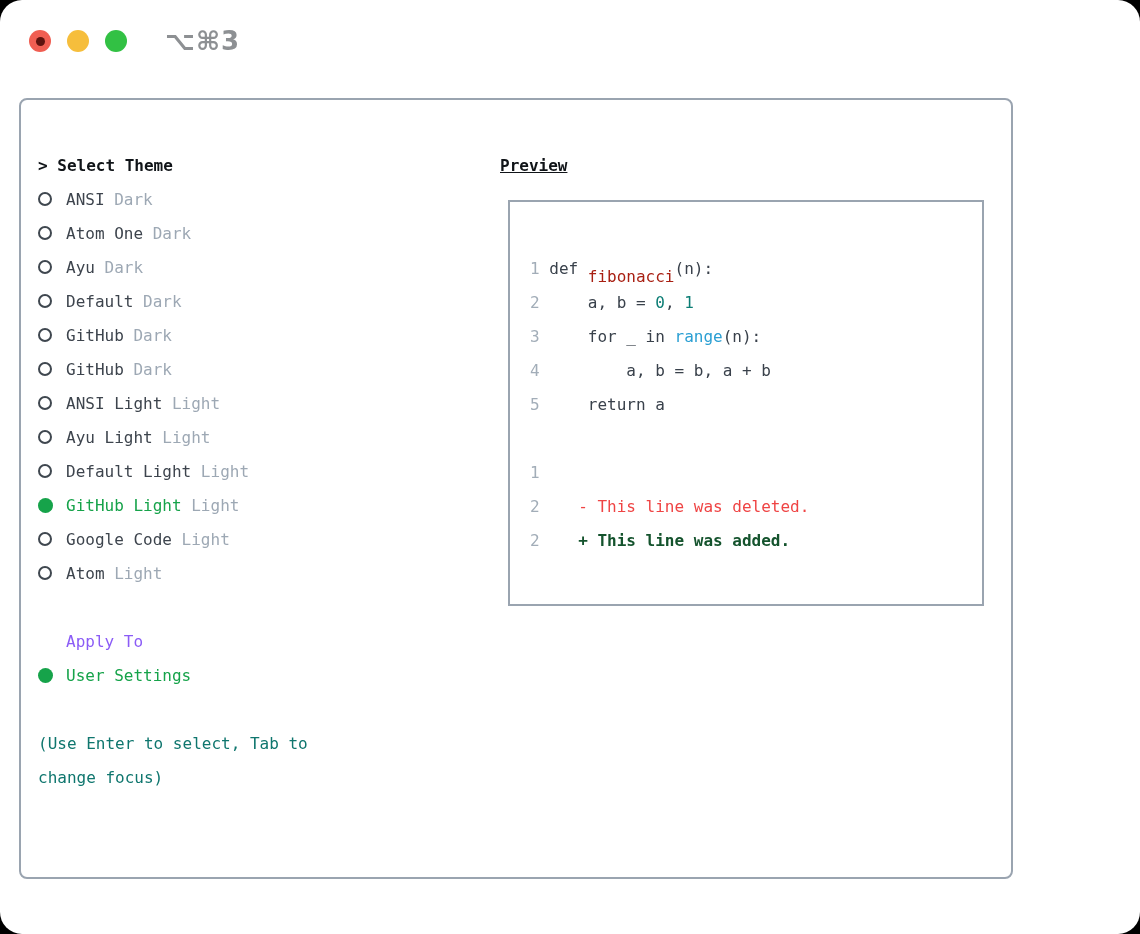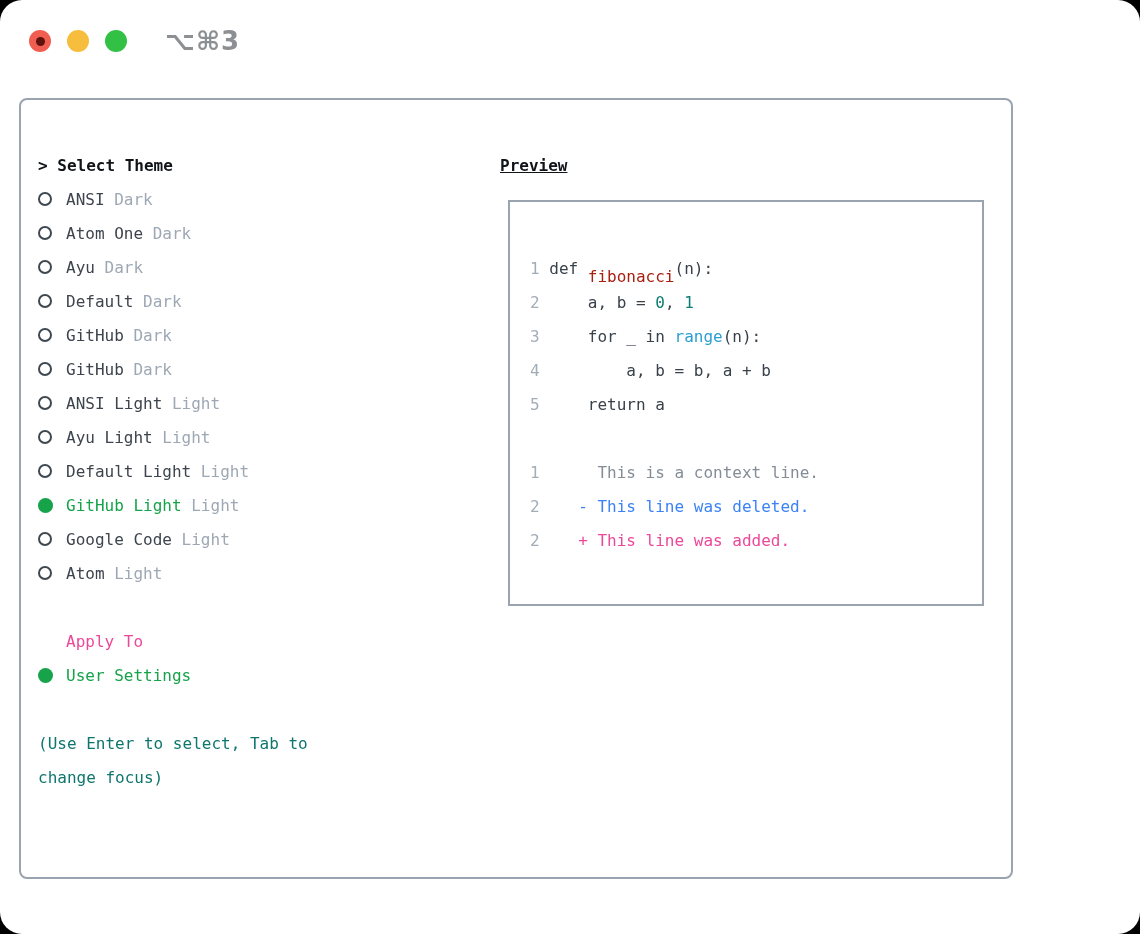--- a/index.html
+++ b/index.html
@@ -28,38 +28,38 @@
   
   .left-col { position:absolute; left:17px; top:48px; }
   .hdr { font-weight:700; color:#101418; }
   .radio-cell { width:28px; display:flex; align-items:center; }
   .radio { width:14px; height:14px; border-radius:50%; border:2.5px solid #3f474f; }
   .radio.sel { width:15px; height:15px; border:none; background:#16a34a; }
   .t-name { color:#3d444d; }
   .t-name.sel { color:#16a34a; }
   .t-tag { color:#9da8b4; }
   .indent2 { padding-left:28px; }
-  .apply-hdr { color:#ec4899; }
+  .apply-hdr { color:#8b5cf6; }
   .hint { color:#0f766e; }
   
   .preview-header { position:absolute; left:479px; top:48px;text-decoration:underline; }
   .preview-box {
     position:absolute; left:487px; top:100px; width:476px; height:406px;
     border:2px solid #9aa4b0; background:#fff;
     padding:49px 0 0 20px;
   }
   
   .tk-linenum  { color:#a2adb8; }
   .tk-code     { color:#39414b; }
   .tk-function { color:#a81f12;margin-top:16px; }
   .tk-number   { color:#0b7d74; }
   .tk-builtin  { color:#2b9fd3; }
   .tk-context  { color:#848d96; }
-  .tk-deleted  { color:#3b82f6; }
-  .tk-added    { color:#ec4899; }
+  .tk-deleted  { color:#ef4444; }
+  .tk-added    { color:#14532d;font-weight:bold; }
 </style>
 </head>
 <body>
 
 <div class="window">
 
   <div class="titlebar">
     <span class="tl tl-red">
         <span class="tl-dot"></span>
       </span>
@@ -101,20 +101,20 @@
     <div class="preview-header row hdr">Preview</div>
 
     <div class="preview-box">
       <div id="code-lines">
           <div class="row"><span class="tk-linenum">1 </span><span class="tk-code">def </span><span class="tk-function">fibonacci</span><span class="tk-code">(n):</span></div>
           <div class="row"><span class="tk-linenum">2 </span><span class="tk-code">    a, b = </span><span class="tk-number">0</span><span class="tk-code">, </span><span class="tk-number">1</span></div>
           <div class="row"><span class="tk-linenum">3 </span><span class="tk-code">    for _ in </span><span class="tk-builtin">range</span><span class="tk-code">(n):</span></div>
           <div class="row"><span class="tk-linenum">4 </span><span class="tk-code">        a, b = b, a + b</span></div>
           <div class="row"><span class="tk-linenum">5 </span><span class="tk-code">    return a</span></div>
           <div class="row"></div>
-          <div class="row"><span class="tk-linenum">1 </span><span class="tk-context">     This is a context line.</span></div>
+          <div class="row"><span class="tk-linenum">1 </span></div>
           <div class="row"><span class="tk-linenum">2 </span><span class="tk-deleted">   - This line was deleted.</span></div>
           <div class="row"><span class="tk-linenum">2 </span><span class="tk-added">   + This line was added.</span></div>
         </div>
     </div>
 
   </div>
 </div>
 
 </body></html>

